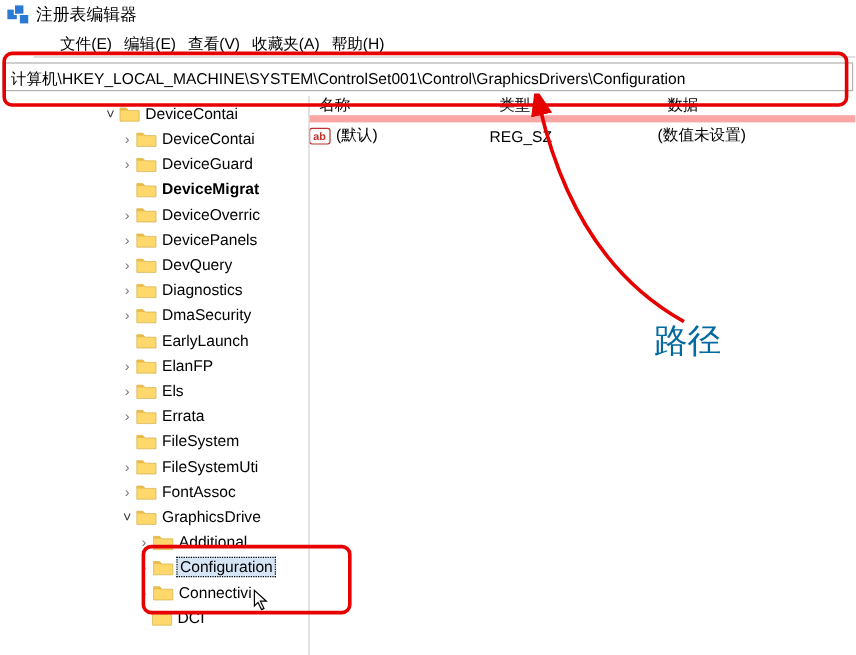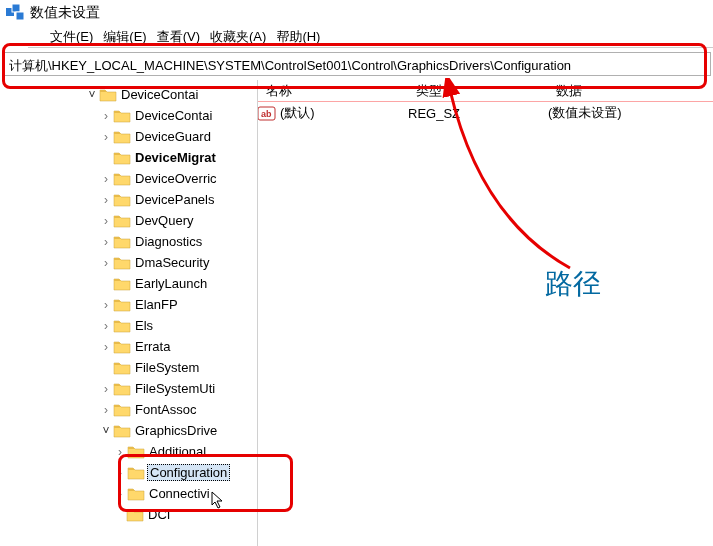--- a/index.html
+++ b/index.html
@@ -20,21 +20,21 @@
 
 .tree-row { display: flex; align-items: center; height: 21px; white-space: nowrap; cursor: default; }
 .tree-expander { width: 14px; text-align: center; color: #777; font-size: 12px; }
 .tree-expander.open { color: #333; }
 .tree-label.sel { border: 1px dotted #000; background: #d5e5f5; padding: 0 2px; }
 .tree-label { padding: 0 2px; }
 
 .folder { width: 18px; height: 15px; margin-right: 2px; display: inline-block; }
 .folder svg { width: 18px; height: 15px; display: block; }
 
-.headers { display: flex; border-bottom: 1px solid #fca5a5; height: 22px; align-items: center; font-size: 13px; }
+.headers { display: flex; border-bottom: 6px solid #fca5a5; height: 22px; align-items: center; font-size: 13px; }
 .headers div { padding: 0 8px; }
 .col1 { width: 150px; }
 .col2 { width: 140px; }
 .col3 { flex: 1; }
 
 .value-row { display: flex; align-items: center; height: 22px; font-size: 13px; }
 .value-row .col1 { display: flex; align-items: center; gap: 4px; }
 .sz-icon { width: 18px; height: 16px; }
 
 
@@ -48,21 +48,21 @@
 <body>
 
 <div class="titlebar">
   <span class="icon">
     <svg viewBox="0 0 18 18">
         <rect x="0" y="4" width="8" height="8" fill="#2a7ad4"></rect>
         <rect x="6" y="0" width="8" height="8" fill="#2a7ad4" stroke="#fff" stroke-width="1"></rect>
         <rect x="10" y="8" width="8" height="8" fill="#2a7ad4" stroke="#fff" stroke-width="1"></rect>
       </svg>
   </span>
-  <span class="title">数值未设置</span>
+  <span class="title">注册表编辑器</span>
 </div>
 
 <div class="menubar">
   <span>文件(E)</span>
   <span>编辑(E)</span>
   <span>查看(V)</span>
   <span>收藏夹(A)</span>
   <span>帮助(H)</span>
 </div>
 

